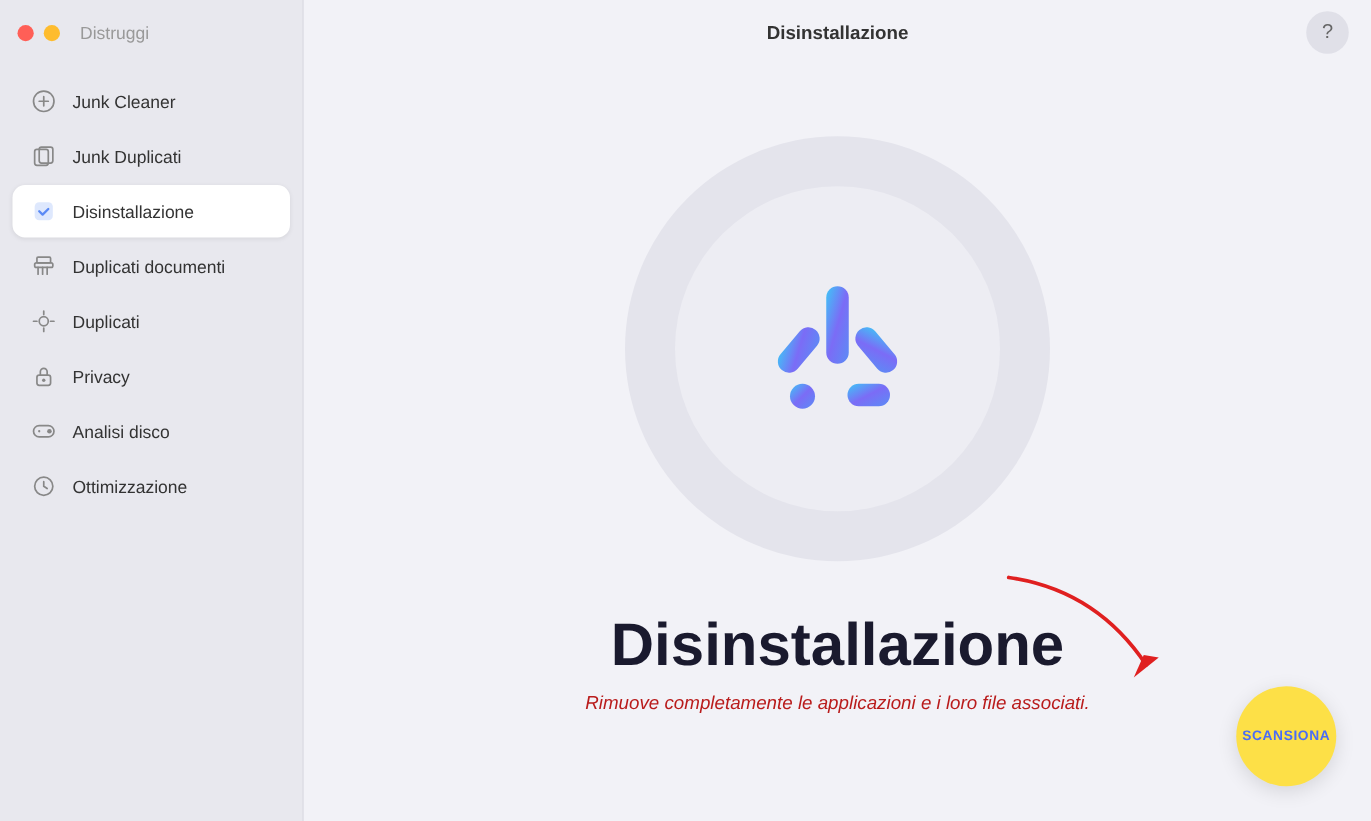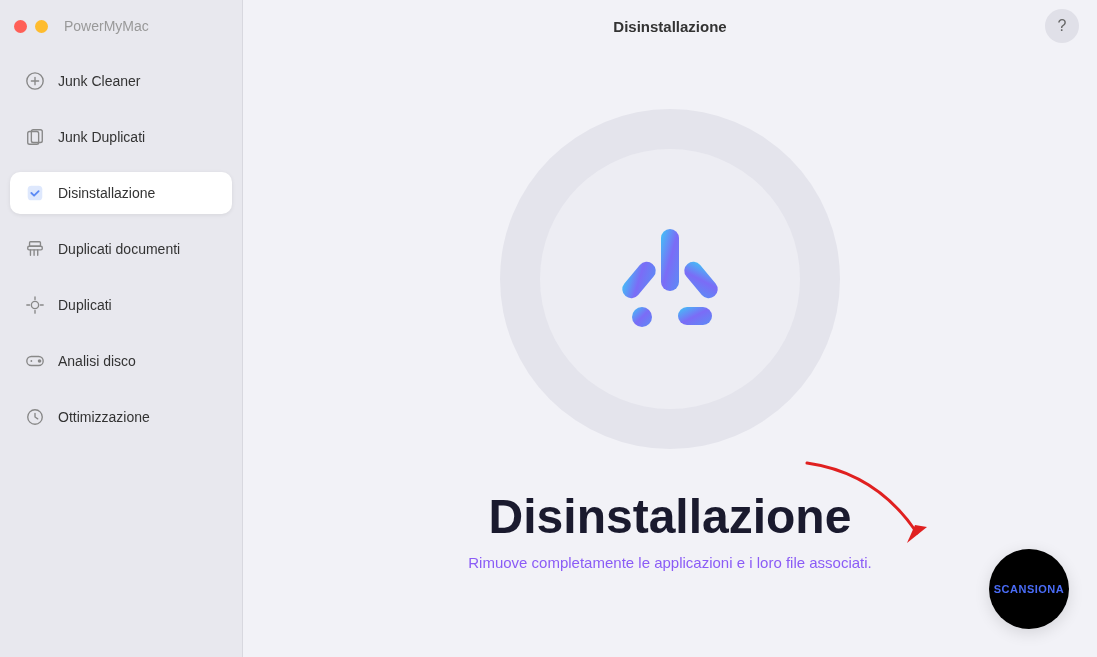--- a/index.html
+++ b/index.html
@@ -49,21 +49,21 @@
       margin-left: 8px;
       font-size: 14px;
       color: #999;
       font-weight: 500;
     }
 
     .sidebar-items {
       flex: 1;
       display: flex;
       flex-direction: column;
-      gap: 14px;
+      gap: 2px;
       padding: 0 10px;
     }
 
     .sidebar-item {
       display: flex;
       align-items: center;
       gap: 12px;
       padding: 10px 14px;
       border-radius: 10px;
       cursor: pointer;
@@ -192,36 +192,37 @@
     .feature-title {
       font-size: 48px;
       font-weight: 800;
       color: #1a1a2e;
       text-align: center;
       margin-bottom: 10px;
     }
 
     .feature-desc {
       font-size: 15px;
-      color: #8b5cf6;
+      color: #b91c1c;
       text-align: left;
+      font-style: italic;
     }
 
     
     .scan-btn-container {
       position: absolute;
       bottom: 28px;
       right: 28px;
     }
 
     .scan-btn {
       width: 80px;
       height: 80px;
       border-radius: 50%;
-      background: #000000;
+      background: #fde047;
       border: none;
       cursor: pointer;
       display: flex;
       align-items: center;
       justify-content: center;
       flex-direction: column;
       box-shadow: 0 4px 16px rgba(0,0,0,0.12);
       font-size: 11px;
       font-weight: 700;
       color: #4a6cf7;
@@ -241,21 +242,21 @@
       height: 100px;
     }
   </style>
 </head>
 <body>
 
 <aside class="sidebar">
   <div class="titlebar">
     <span class="traffic-light traffic-red"></span>
     <span class="traffic-light traffic-yellow"></span>
-    <span class="app-name">PowerMyMac</span>
+    <span class="app-name">Distruggi</span>
   </div>
 
   <div class="sidebar-items">
 
     <div class="sidebar-item">
       <span class="sidebar-icon">
         <svg viewBox="0 0 22 22" fill="none">
           <circle cx="11" cy="11" r="9" stroke="#888" stroke-width="1.5"></circle>
           <path d="M7 11h8M11 7v8" stroke="#888" stroke-width="1.5" stroke-linecap="round"></path>
         </svg>
@@ -299,20 +300,30 @@
     <div class="sidebar-item">
       <span class="sidebar-icon">
         <svg viewBox="0 0 22 22" fill="none">
           <circle cx="11" cy="11" r="4" stroke="#888" stroke-width="1.5"></circle>
           <path d="M11 2v3M11 17v3M2 11h3M17 11h3" stroke="#888" stroke-width="1.5" stroke-linecap="round"></path>
         </svg>
       </span>
       <span>Duplicati</span>
     </div>
 
+    <div class="sidebar-item">
+      <span class="sidebar-icon">
+        <svg viewBox="0 0 22 22" fill="none">
+          <rect x="5" y="10" width="12" height="9" rx="2" stroke="#888" stroke-width="1.5"></rect>
+          <path d="M8 10V7a3 3 0 016 0v3" stroke="#888" stroke-width="1.5" stroke-linecap="round"></path>
+          <circle cx="11" cy="14.5" r="1.5" fill="#888"></circle>
+        </svg>
+      </span>
+      <span>Privacy</span>
+    </div>
 
     <div class="sidebar-item">
       <span class="sidebar-icon">
         <svg viewBox="0 0 22 22" fill="none">
           <rect x="2" y="6" width="18" height="10" rx="5" stroke="#888" stroke-width="1.5"></rect>
           <circle cx="16" cy="11" r="2" fill="#888"></circle>
           <circle cx="7" cy="11" r="1" fill="#888"></circle>
         </svg>
       </span>
       <span>Analisi disco</span>

